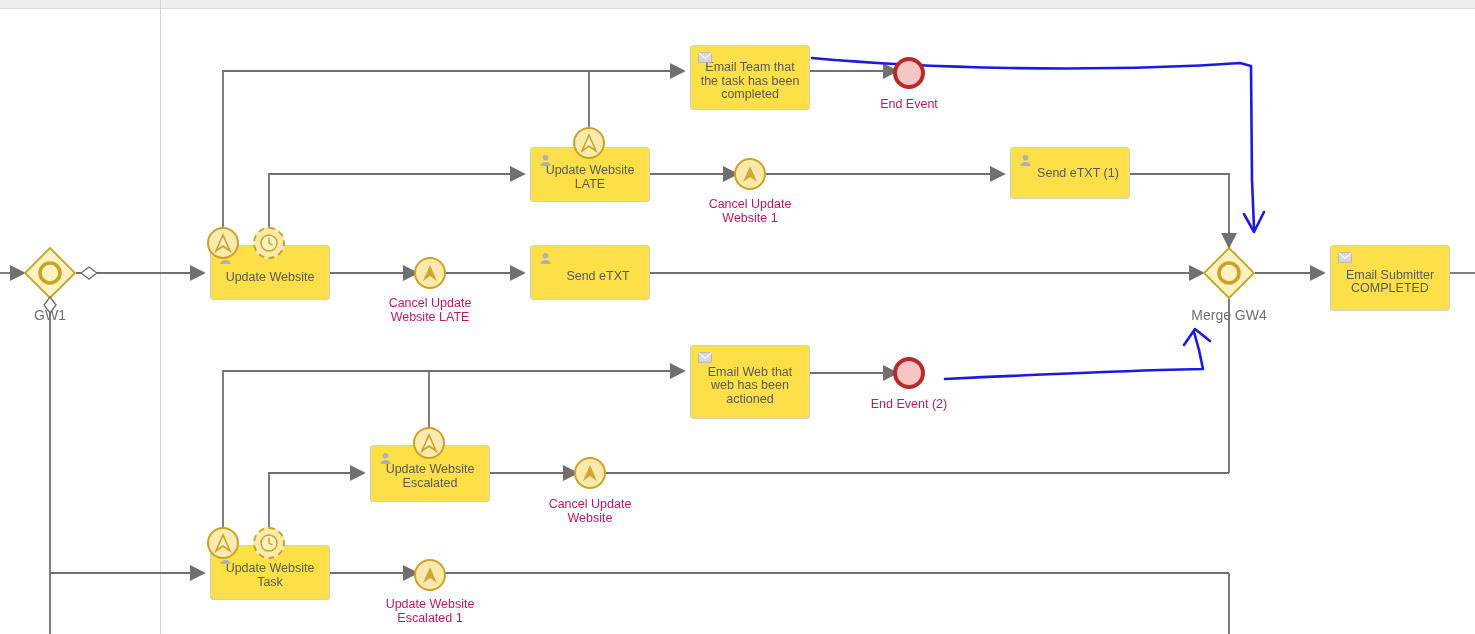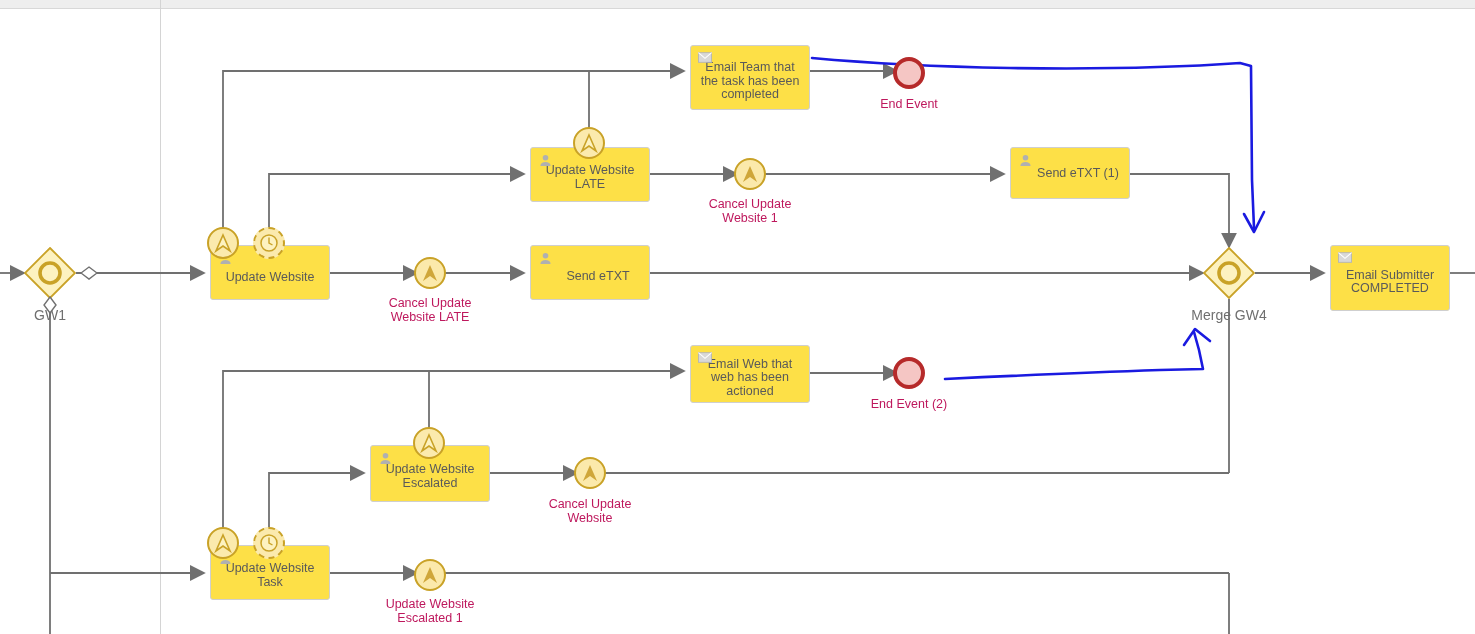--- a/index.html
+++ b/index.html
@@ -262,21 +262,21 @@
     <span class="marker">
       <svg width="14" height="11" viewBox="0 0 16 12">
         <rect x="0.5" y="0.5" width="15" height="11" fill="#d8d8d8" stroke="#b4b4b4"></rect>
         <path d="M0.5,0.5 L8,7 L15.5,0.5" fill="none" stroke="#ffffff" stroke-width="1.2"></path>
       </svg>
     </span>
     <span class="task-label" style="white-space:pre-line; margin-top:8px;">Email Submitter
 COMPLETED</span>
   </div>
 
-  <div class="task" style="left:690px; top:345px; width:120px; height:58px;">
+  <div class="task" style="left:690px; top:345px; width:120px; height:74px;">
     <span class="marker">
       <svg width="14" height="11" viewBox="0 0 16 12">
         <rect x="0.5" y="0.5" width="15" height="11" fill="#d8d8d8" stroke="#b4b4b4"></rect>
         <path d="M0.5,0.5 L8,7 L15.5,0.5" fill="none" stroke="#ffffff" stroke-width="1.2"></path>
       </svg>
     </span>
     <span class="task-label" style="white-space:pre-line; margin-top:8px;">Email Web that
 web has been
 actioned</span>
   </div>

